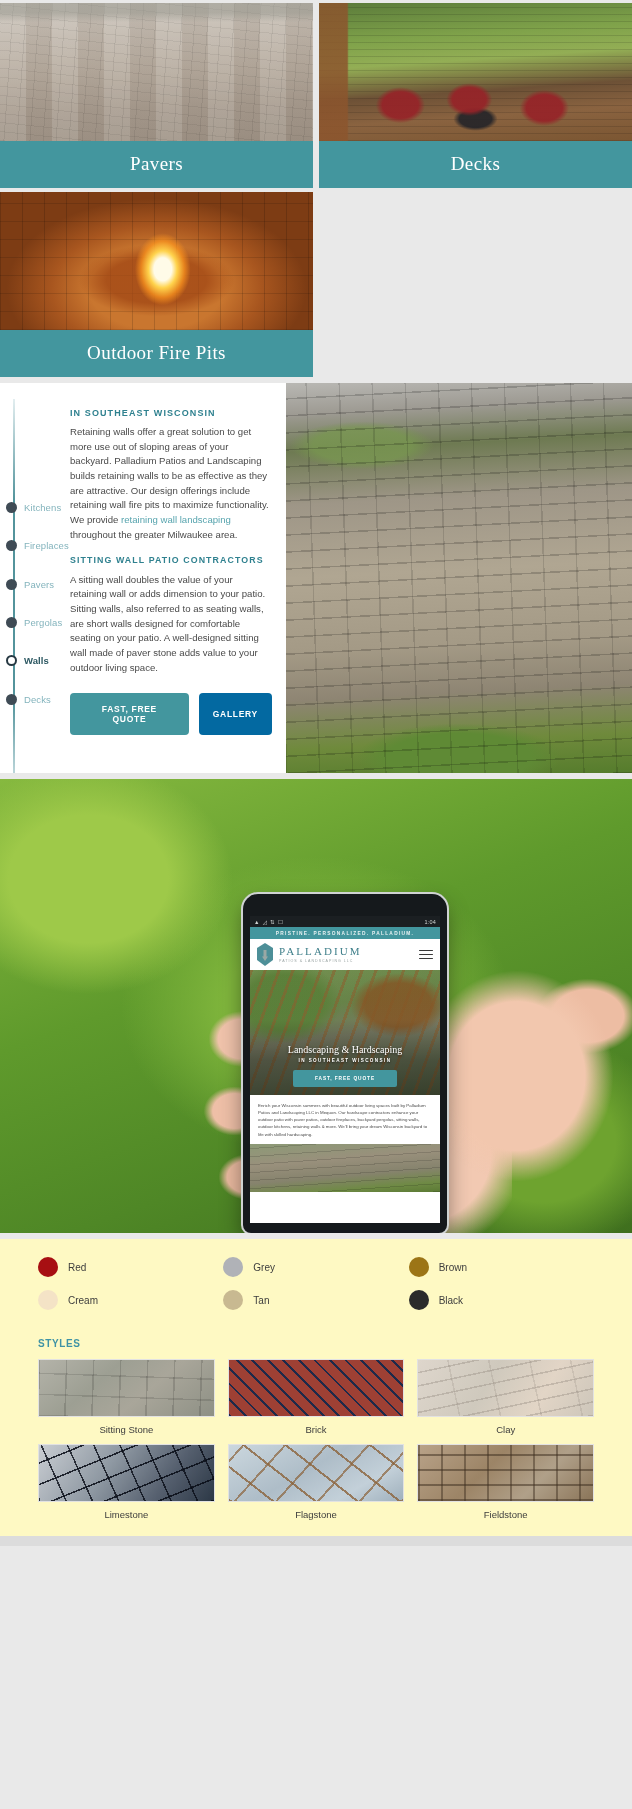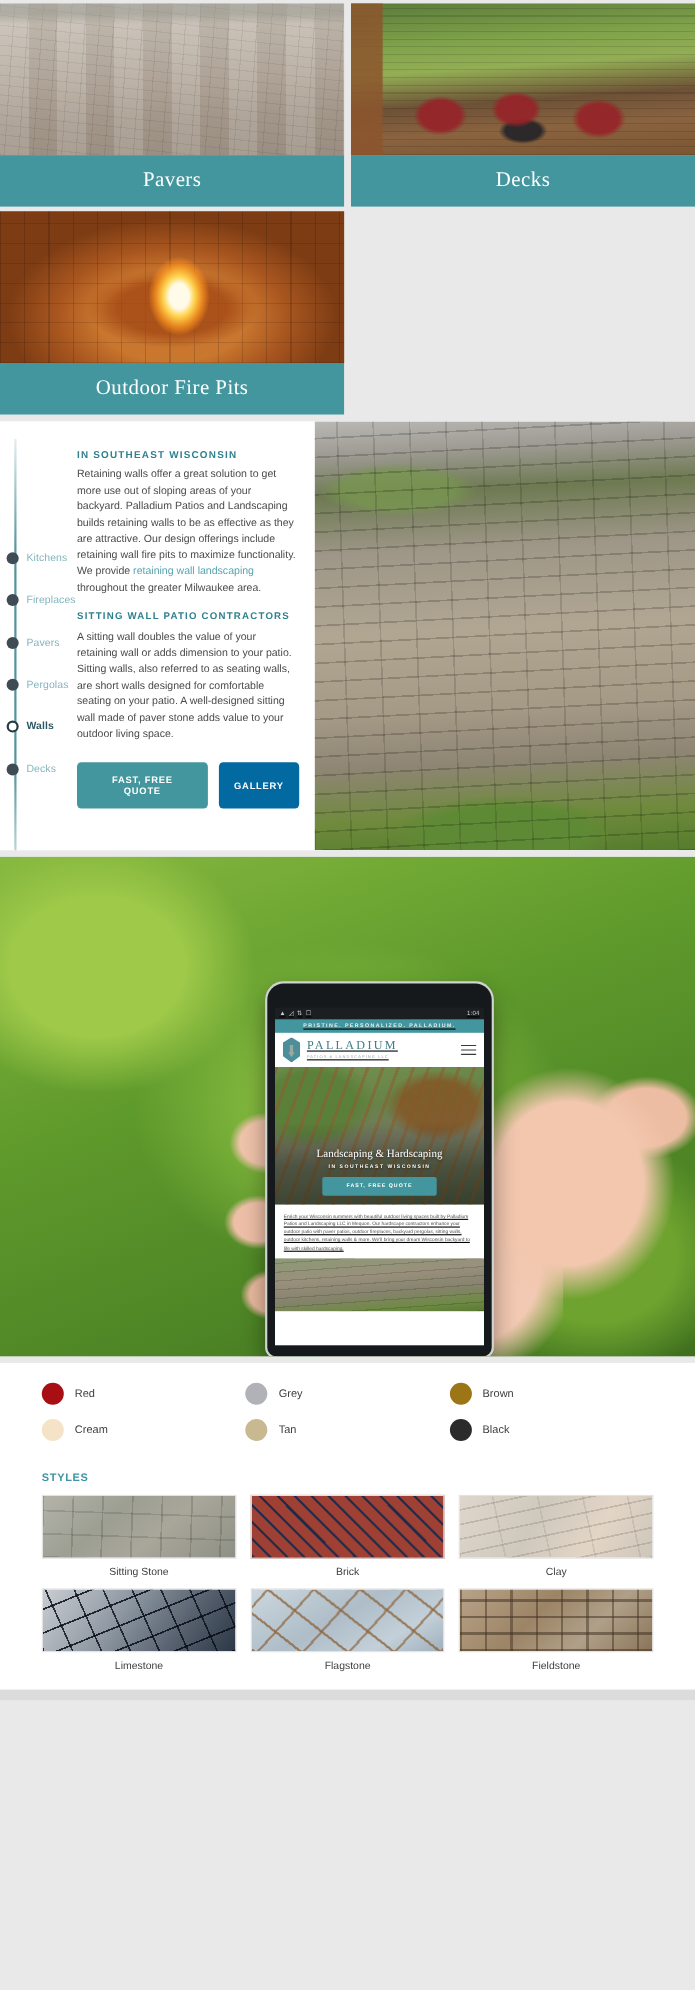--- a/index.html
+++ b/index.html
@@ -208,21 +208,20 @@
   }
   .phone {
     position: absolute;
     left: 243px; top: 115px;
     width: 204px; height: 339px;
     background: #15191c;
     border-radius: 15px 15px 8px 8px;
     box-shadow: 0 0 0 2px #cfd3d2, 0 10px 22px rgba(0,0,0,.45);
     overflow: hidden;
     padding: 22px 7px 16px 7px;
-    text-decoration: underline;
   }
   .phone-statusbar {
     height: 11px;
     background: #1b1f22;
     display: flex;
     align-items: center;
     padding: 0 4px;
     gap: 3px;
     color: #cfd3d2;
     font-size: 5.5px;
@@ -308,21 +307,21 @@
     background: #fff;
   }
   .ps-bottom-img {
     height: 48px;
     background:
       repeating-linear-gradient(-4deg, rgba(0,0,0,.14) 0 1px, rgba(0,0,0,0) 1px 8px),
       linear-gradient(175deg,#8c9a76 0%,#99907c 35%,#86836d 62%,#6f8a45 84%,#5b7a34 100%);
   }
 
   
-  .bottom-section { background: #ffffff; padding: 18px 0 0 0; margin-top: 6px; }
+  .bottom-section { background: #fef9c3; padding: 18px 0 0 0; margin-top: 6px; }
   .color-grid {
     display: grid;
     grid-template-columns: repeat(3, 1fr);
     row-gap: 13px;
     padding: 0 38px 0 38px;
   }
   .color-item { display: flex; align-items: center; gap: 10px; }
   .color-dot { width: 20px; height: 20px; border-radius: 50%; flex: none; }
   .color-name { font-size: 10px; color: #3d3d3d; }
 

